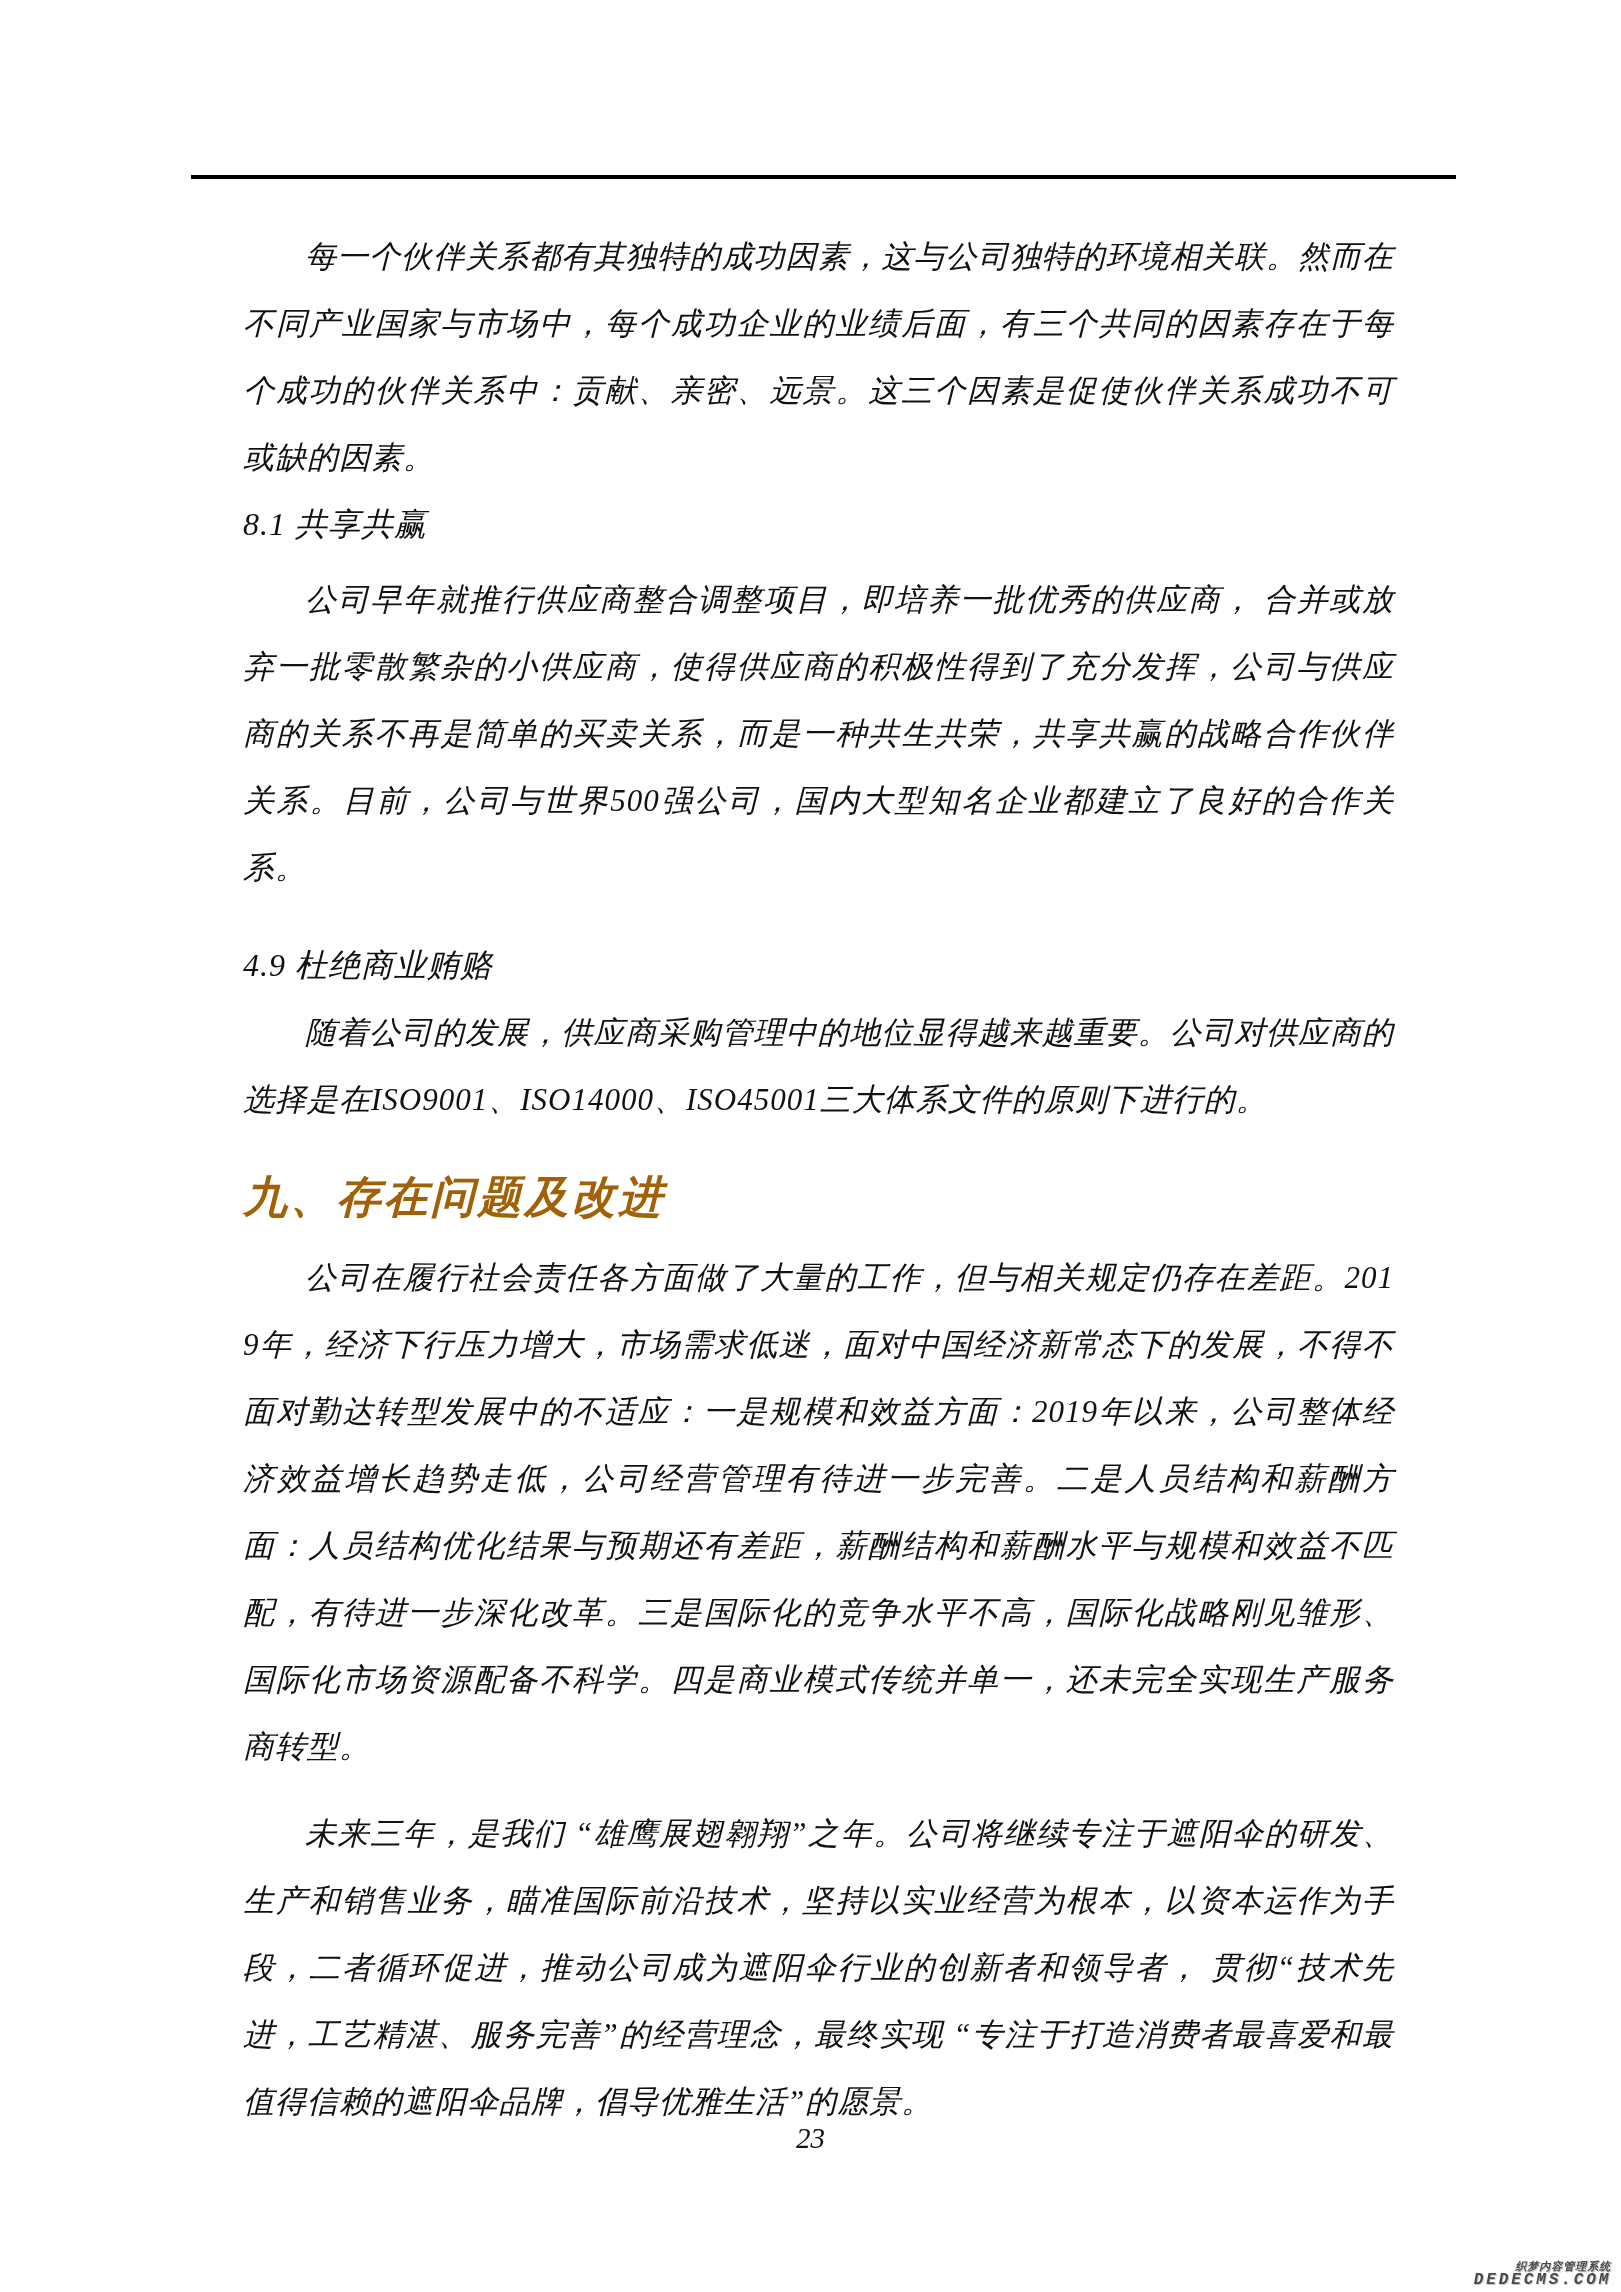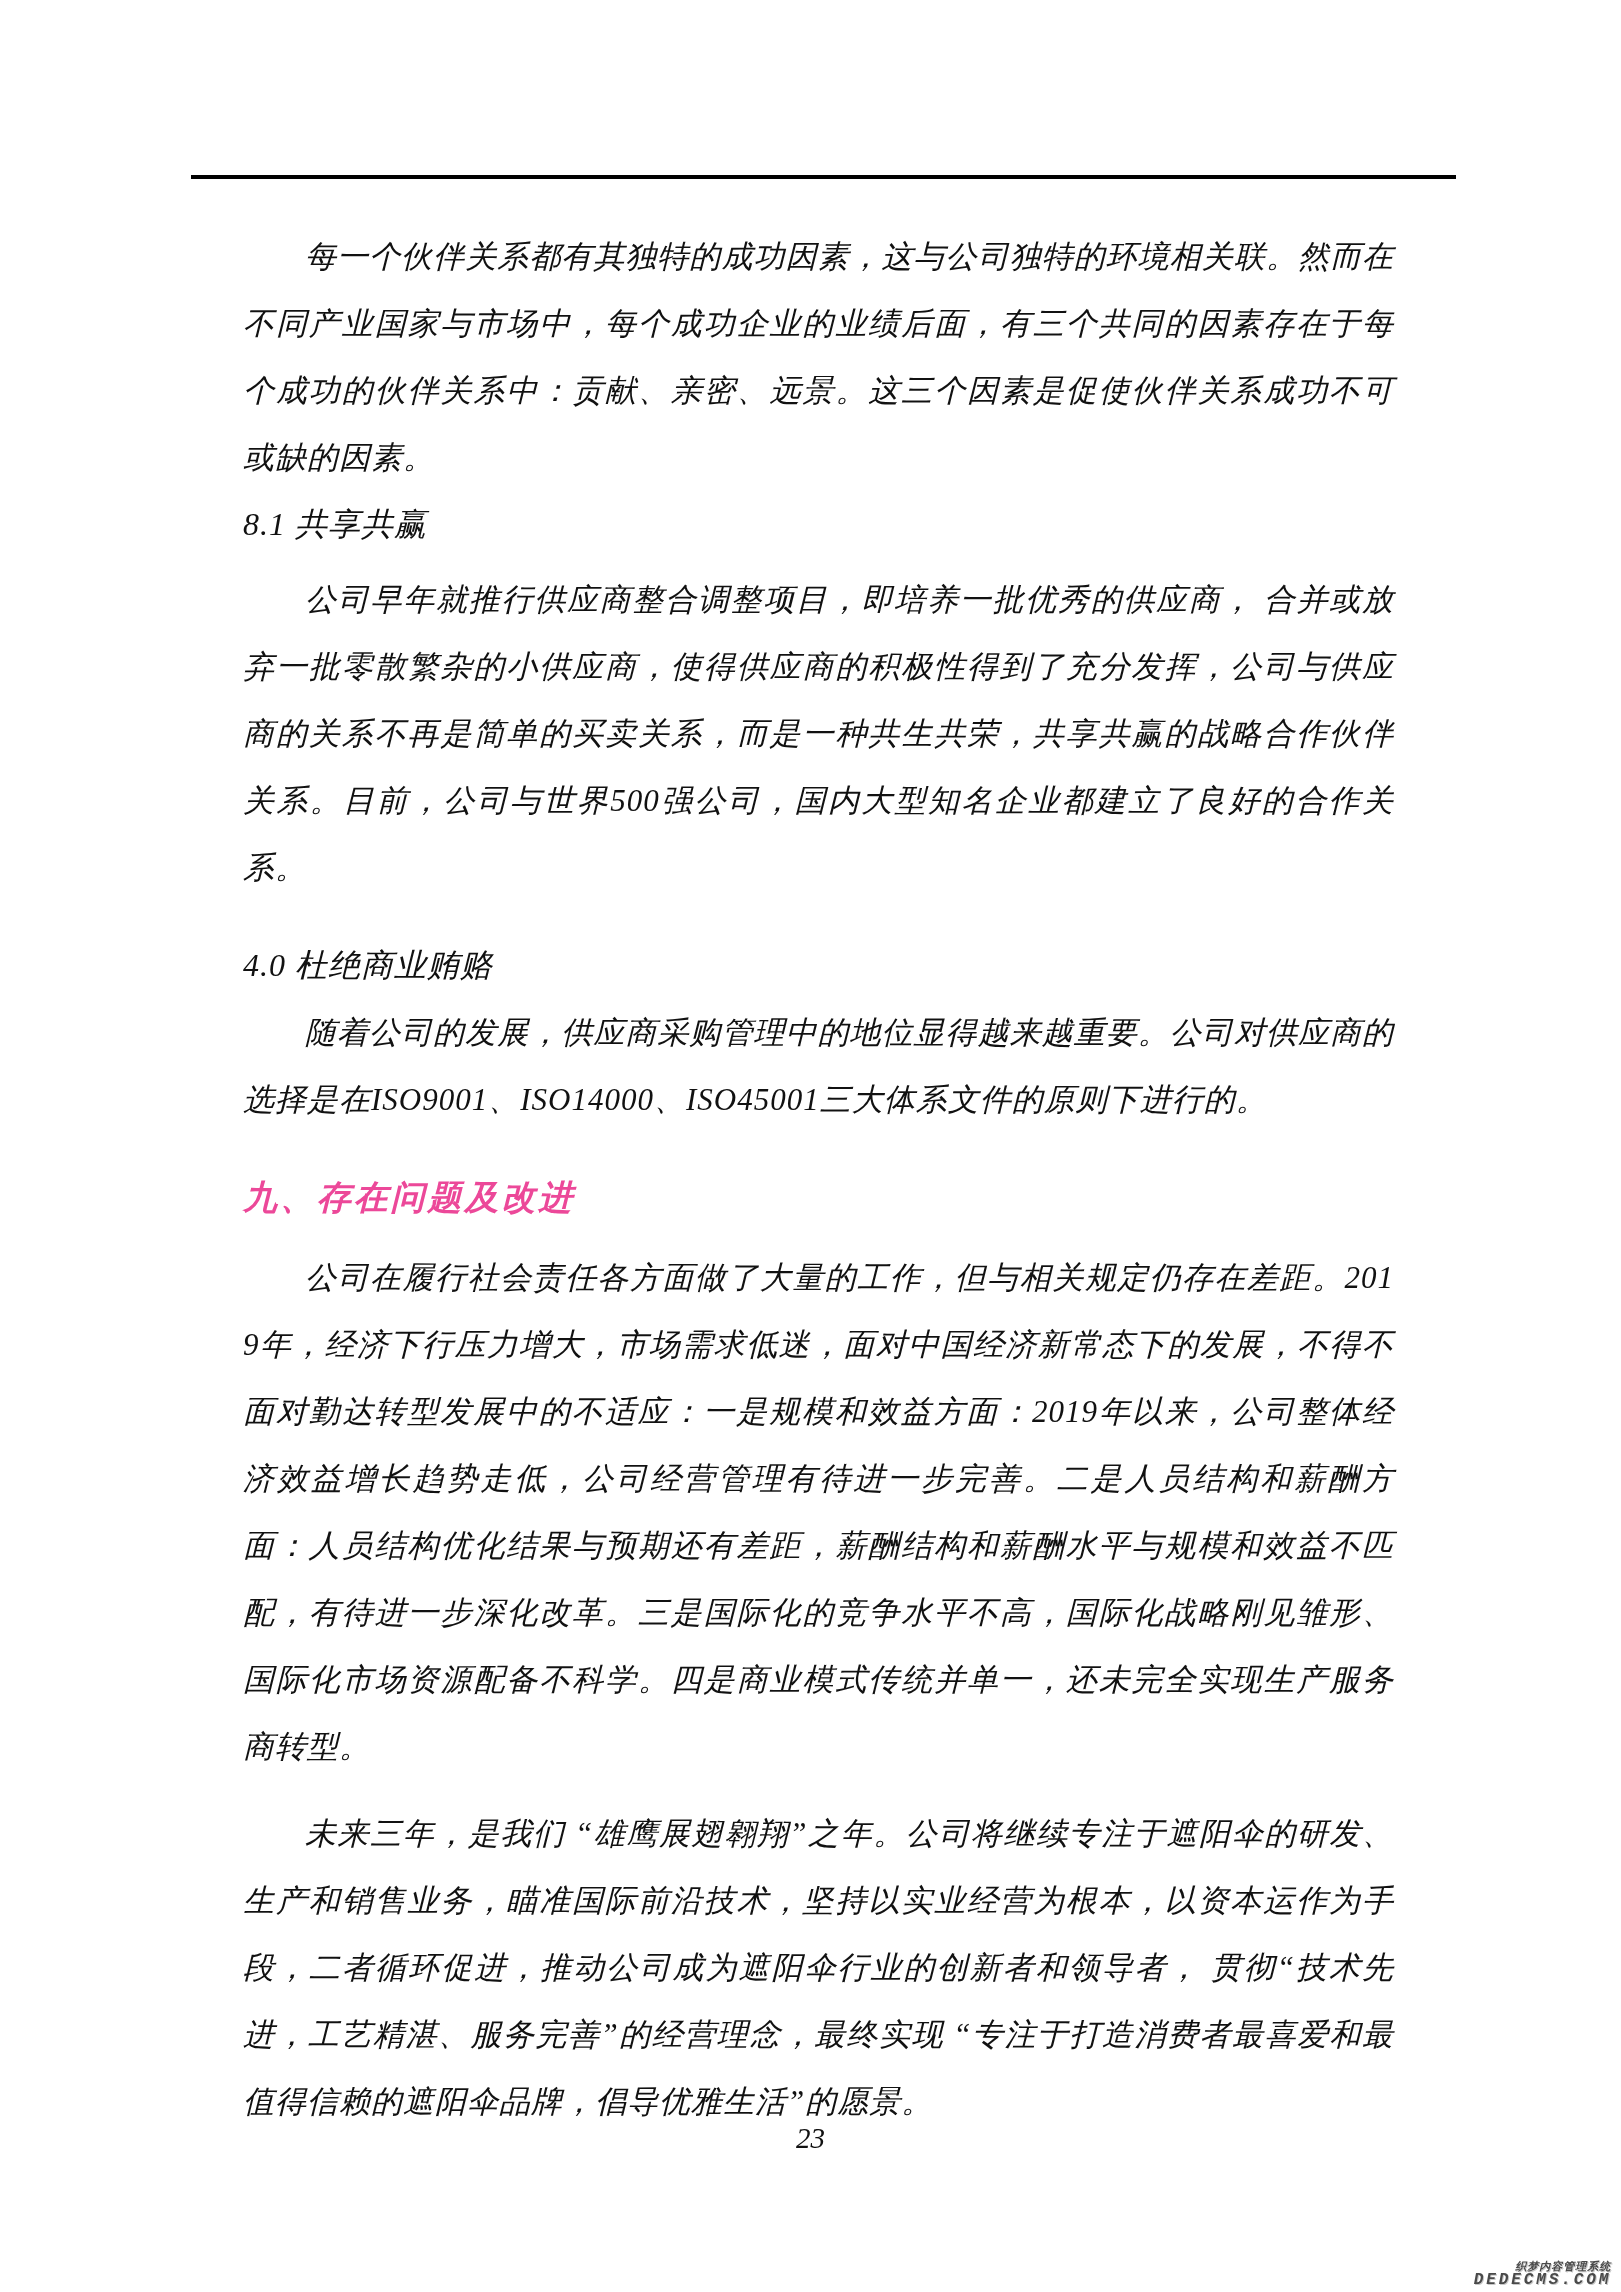--- a/index.html
+++ b/index.html
@@ -46,26 +46,26 @@
     font-size: 32px;
     line-height: 67px;
     font-weight: normal;
     letter-spacing: 1px;
   }
   .mt-sm { margin-top: 7.8px !important; }
   .mt-md { margin-top: 19.6px !important; }
   .mt-lg { margin-top: 31px !important; }
   h2.chapter-heading {
     margin: 23.5px 0 5.9px 0;
-    font-size: 34px;
+    font-size: 44px;
     line-height: 82px;
     font-weight: bold;
     letter-spacing: 2.9px;
     font-family: "Liberation Sans", "DejaVu Sans", sans-serif;
-    color: #ec4899;
+    color: #a16207;
   }
   .page-number {
     position: absolute;
     left: 0;
     top: 2120px;
     width: 1621px;
     text-align: center;
     font-size: 29px;
     line-height: 37px;
     color: #111111;
@@ -100,21 +100,21 @@
   <div class="header-rule"></div>
 
   <div class="content">
 
     <p class="body indent">每一个伙伴关系都有其独特的成功因素，这与公司独特的环境相关联。然而在不同产业国家与市场中，每个成功企业的业绩后面，有三个共同的因素存在于每个成功的伙伴关系中：贡献、亲密、远景。这三个因素是促使伙伴关系成功不可或缺的因素。</p>
 
     <h3 class="sub-heading">8.1 共享共赢</h3>
 
     <p class="body indent mt-sm">公司早年就推行供应商整合调整项目，即培养一批优秀的供应商， 合并或放弃一批零散繁杂的小供应商，使得供应商的积极性得到了充分发挥，公司与供应商的关系不再是简单的买卖关系，而是一种共生共荣，共享共赢的战略合作伙伴关系。目前，公司与世界500强公司，国内大型知名企业都建立了良好的合作关系。</p>
 
-    <h3 class="sub-heading mt-lg">4.0 杜绝商业贿赂</h3>
+    <h3 class="sub-heading mt-lg">4.9 杜绝商业贿赂</h3>
 
     <p class="body indent">随着公司的发展，供应商采购管理中的地位显得越来越重要。公司对供应商的选择是在ISO9001、ISO14000、ISO45001三大体系文件的原则下进行的。</p>
 
     <h2 class="chapter-heading">九、存在问题及改进</h2>
 
     <p class="body indent">公司在履行社会责任各方面做了大量的工作，但与相关规定仍存在差距。2019年，经济下行压力增大，市场需求低迷，面对中国经济新常态下的发展，不得不面对勤达转型发展中的不适应：一是规模和效益方面：2019年以来，公司整体经济效益增长趋势走低，公司经营管理有待进一步完善。二是人员结构和薪酬方面：人员结构优化结果与预期还有差距，薪酬结构和薪酬水平与规模和效益不匹配，有待进一步深化改革。三是国际化的竞争水平不高，国际化战略刚见雏形、国际化市场资源配备不科学。四是商业模式传统并单一，还未完全实现生产服务商转型。</p>
 
     <p class="body indent mt-md">未来三年，是我们 “雄鹰展翅翱翔”之年。公司将继续专注于遮阳伞的研发、生产和销售业务，瞄准国际前沿技术，坚持以实业经营为根本，以资本运作为手段，二者循环促进，推动公司成为遮阳伞行业的创新者和领导者， 贯彻“技术先进，工艺精湛、服务完善”的经营理念，最终实现 “专注于打造消费者最喜爱和最值得信赖的遮阳伞品牌，倡导优雅生活”的愿景。</p>
 
   </div>

